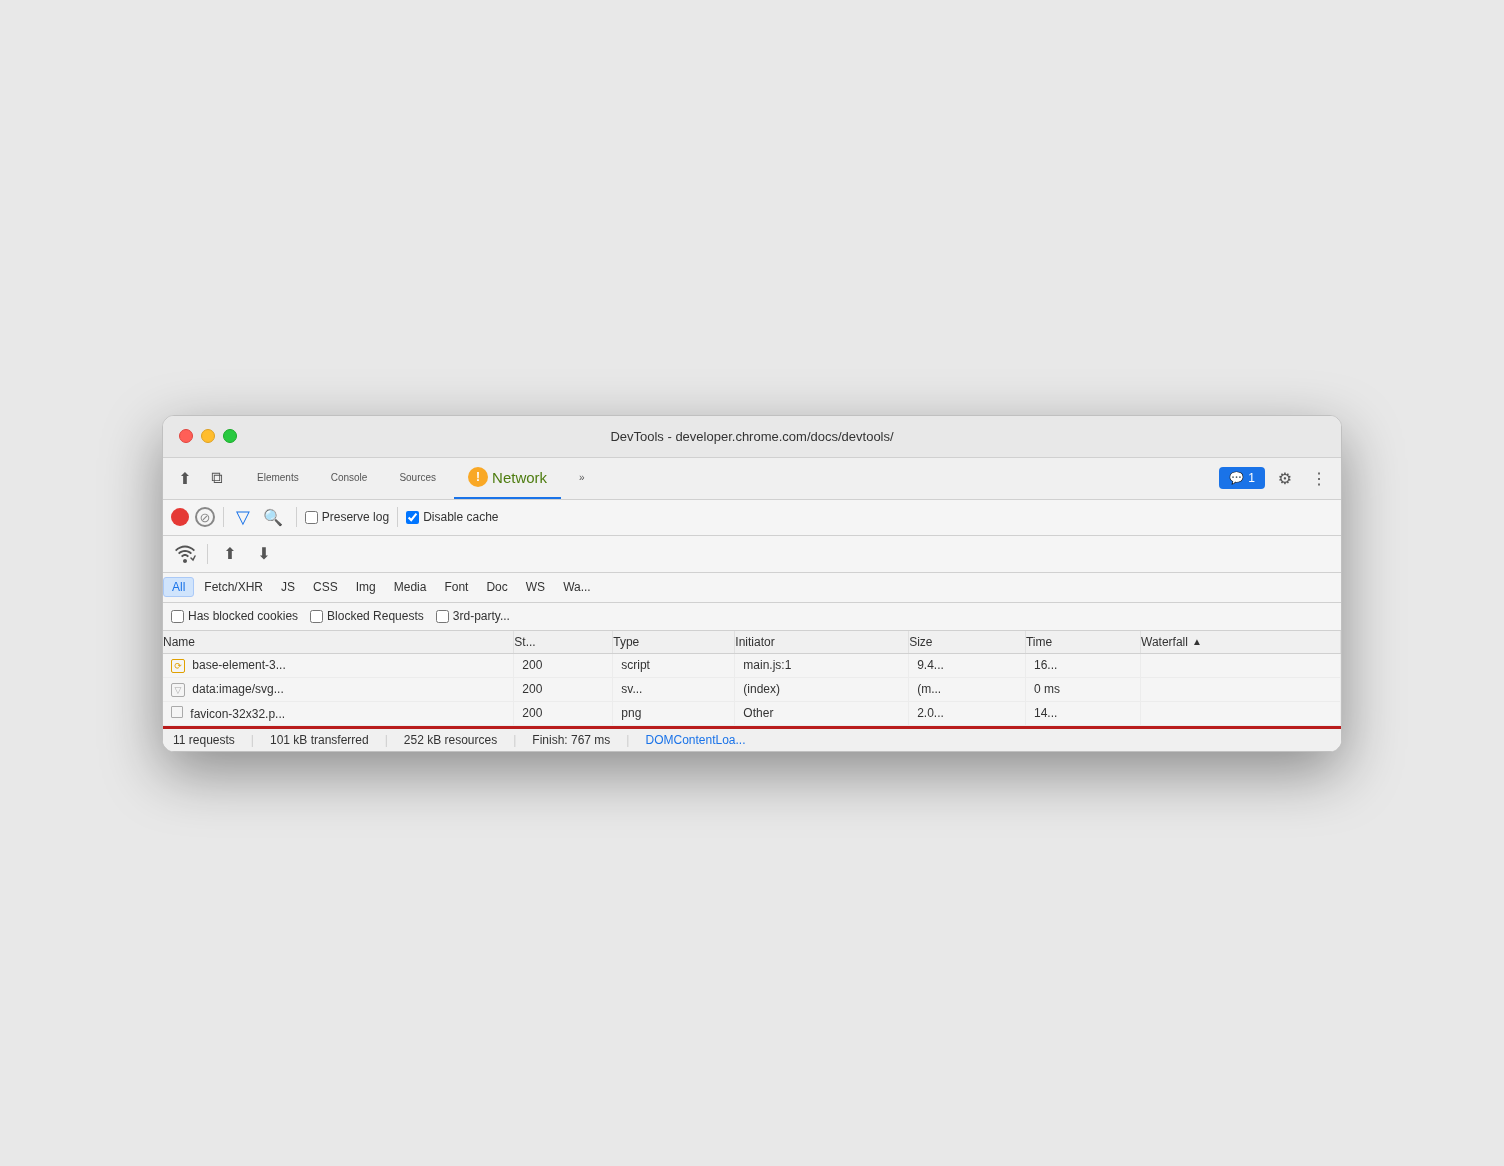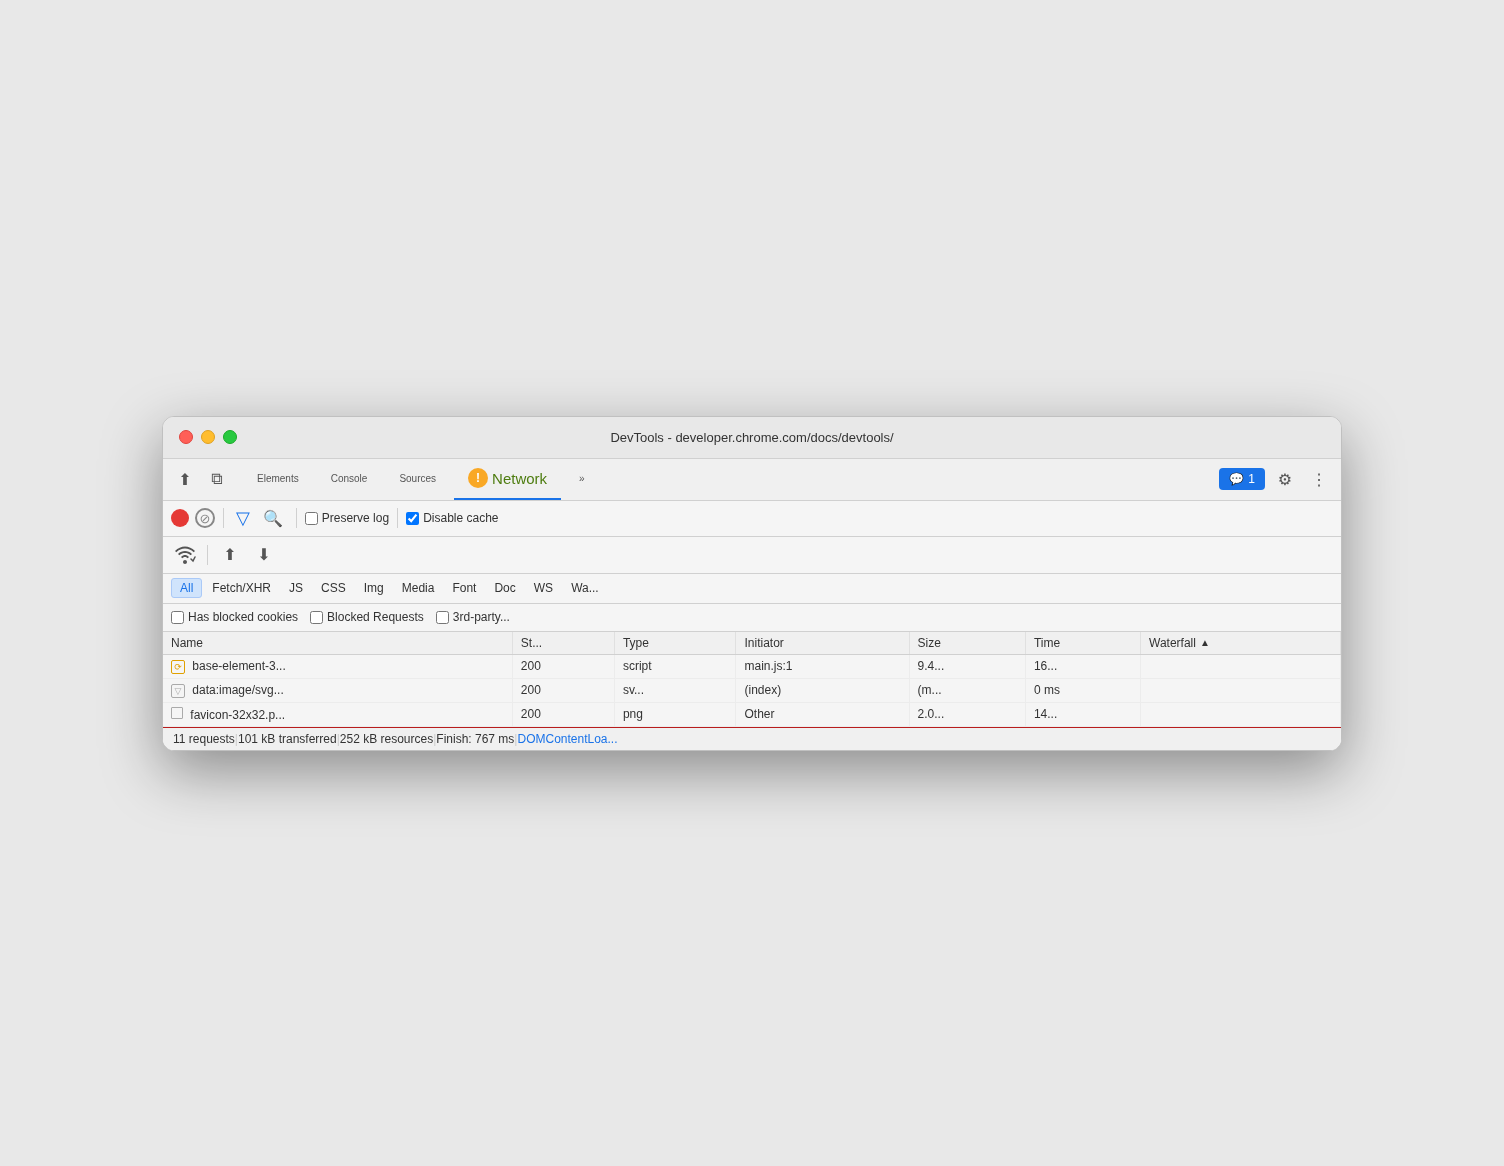--- a/index.html
+++ b/index.html
@@ -234,21 +234,21 @@
       border-radius: 3px;
       padding: 2px 6px;
       font-size: 12px;
       width: 120px;
     }
     .filter-sep { width: 1px; height: 20px; background: #d0d0d0; margin: 0 4px; }
     
     .type-tabs {
       display: flex;
       align-items: center;
-      padding: 2px 8px;
+      padding: 2px 0;
       border-bottom: 1px solid #d0d0d0;
       background: #f5f5f5;
       gap: 2px;
       min-height: 30px;
       flex-wrap: wrap;
     }
     .type-tab {
       padding: 2px 8px;
       font-size: 12px;
       color: #333;
@@ -321,21 +321,21 @@
     
     .network-table {
       width: 100%;
       border-collapse: collapse;
       font-size: 12px;
     }
     .network-table th {
       background: #f0f0f0;
       border-bottom: 1px solid #d0d0d0;
       border-right: 1px solid #e0e0e0;
-      padding: 4px 8px;
+      padding: 4px 0;
       text-align: left;
       font-weight: 500;
       color: #333;
       white-space: nowrap;
       position: sticky;
       top: 0;
     }
     .network-table td {
       border-bottom: 1px solid #ececec;
       border-right: 1px solid #ececec;
@@ -352,26 +352,27 @@
     }
     .waterfall-bar-container {
       position: relative;
       height: 12px;
       width: 100%;
     }
     .sort-icon { margin-left: 4px; font-size: 10px; }
     
     .status-bar {
       background: #f0f0f0;
-      border-top: 1px solid #b91c1c;
+      border-top: 3px solid #b91c1c;
       padding: 4px 10px;
       font-size: 12px;
       color: #333;
       display: flex;
       align-items: flex-start;
+      gap: 16px;
     }
     .status-bar-sep { color: #ccc; }
     .domcontent-link { color: #1a73e8; cursor: pointer; }
     .table-scroll {
       max-height: 200px;
       overflow-y: auto;
     }
     
     .row-icon {
       display: inline-flex;

